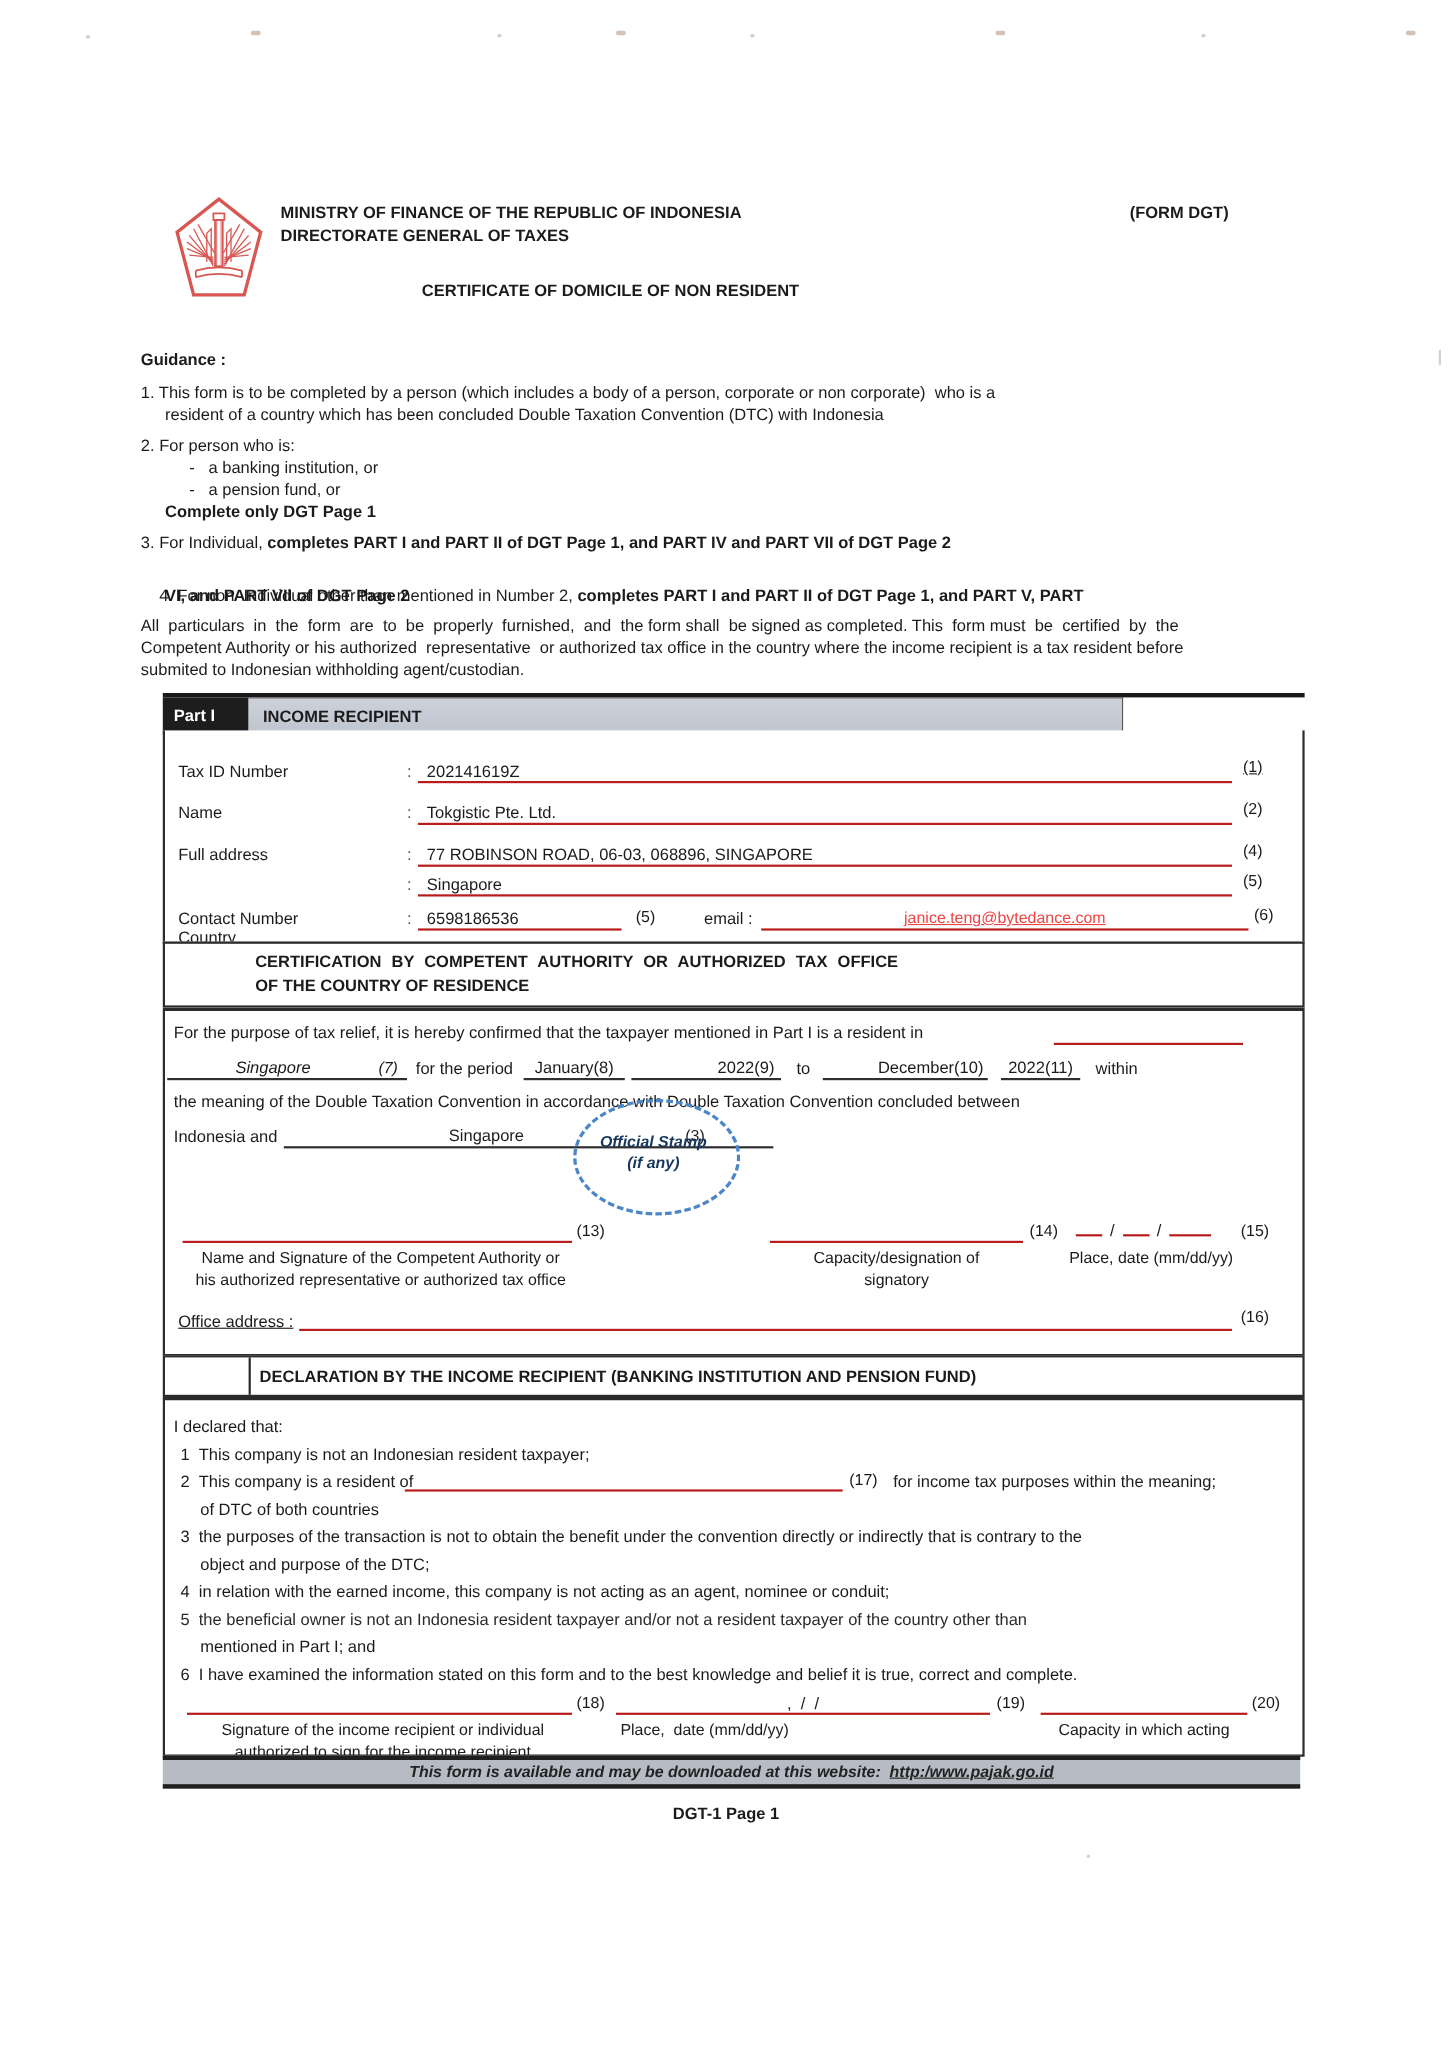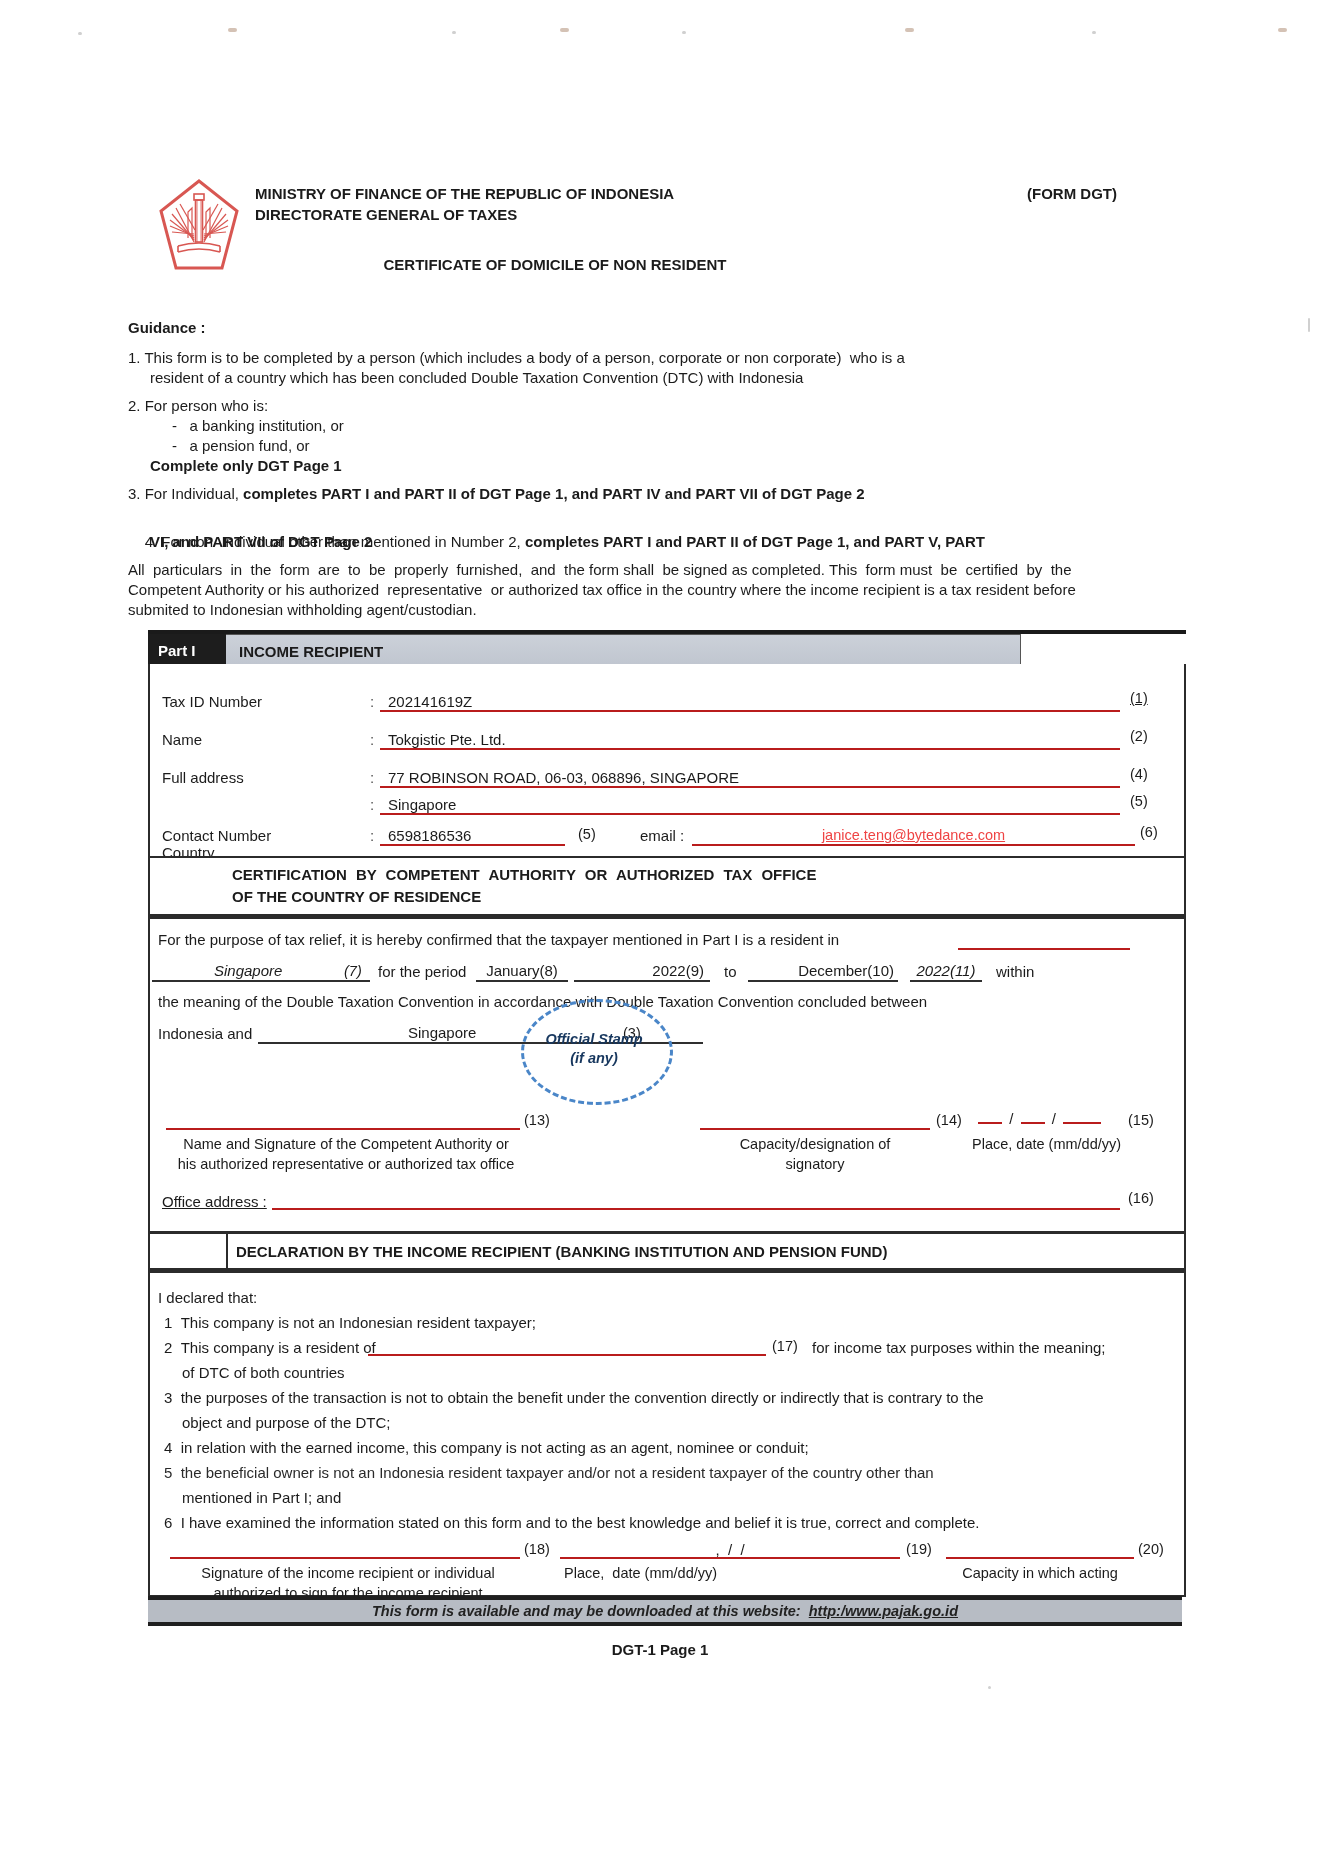--- a/index.html
+++ b/index.html
@@ -156,21 +156,21 @@
 
   <div class="blank" style="left:152px;top:962px;width:218px;height:18px;">
     <span class="i abs" style="left:62px;top:0;">Singapore</span>
     <span class="i abs ref" style="left:192px;top:1px;">(7)</span>
   </div>
   <div class="abs t15" style="left:378px;top:962px;">for the period</div>
   <div class="blank" style="left:476px;top:962px;width:92px;height:18px;"><span>January(8)</span></div>
   <div class="blank" style="left:574px;top:962px;width:136px;height:18px;text-align:right;"><span style="padding-right:6px;">2022(9)</span></div>
   <div class="abs t15" style="left:724px;top:962px;">to</div>
   <div class="blank" style="left:748px;top:962px;width:150px;height:18px;text-align:right;"><span style="padding-right:4px;">December(10)</span></div>
-  <div class="blank" style="left:910px;top:962px;width:72px;height:18px;font-style:italic;"><span>2022(11)</span></div>
+  <div class="blank" style="left:910px;top:962px;width:72px;height:18px;"><span>2022(11)</span></div>
   <div class="abs t15" style="left:996px;top:962px;">within</div>
 
   <div class="abs t15" style="left:158px;top:992px;">the meaning of the Double Taxation Convention in accordance with Double Taxation Convention concluded between</div>
   <div class="abs t15" style="left:158px;top:1024px;">Indonesia and</div>
   <div class="blank" style="left:258px;top:1024px;width:445px;height:18px;">
     <span class="abs" style="left:150px;top:0;">Singapore</span>
     <span class="abs ref" style="left:365px;top:1px;">(3)</span>
   </div>
 
   <div class="stamp-ellipse" style="left:521px;top:999px;width:146px;height:100px;"></div>

